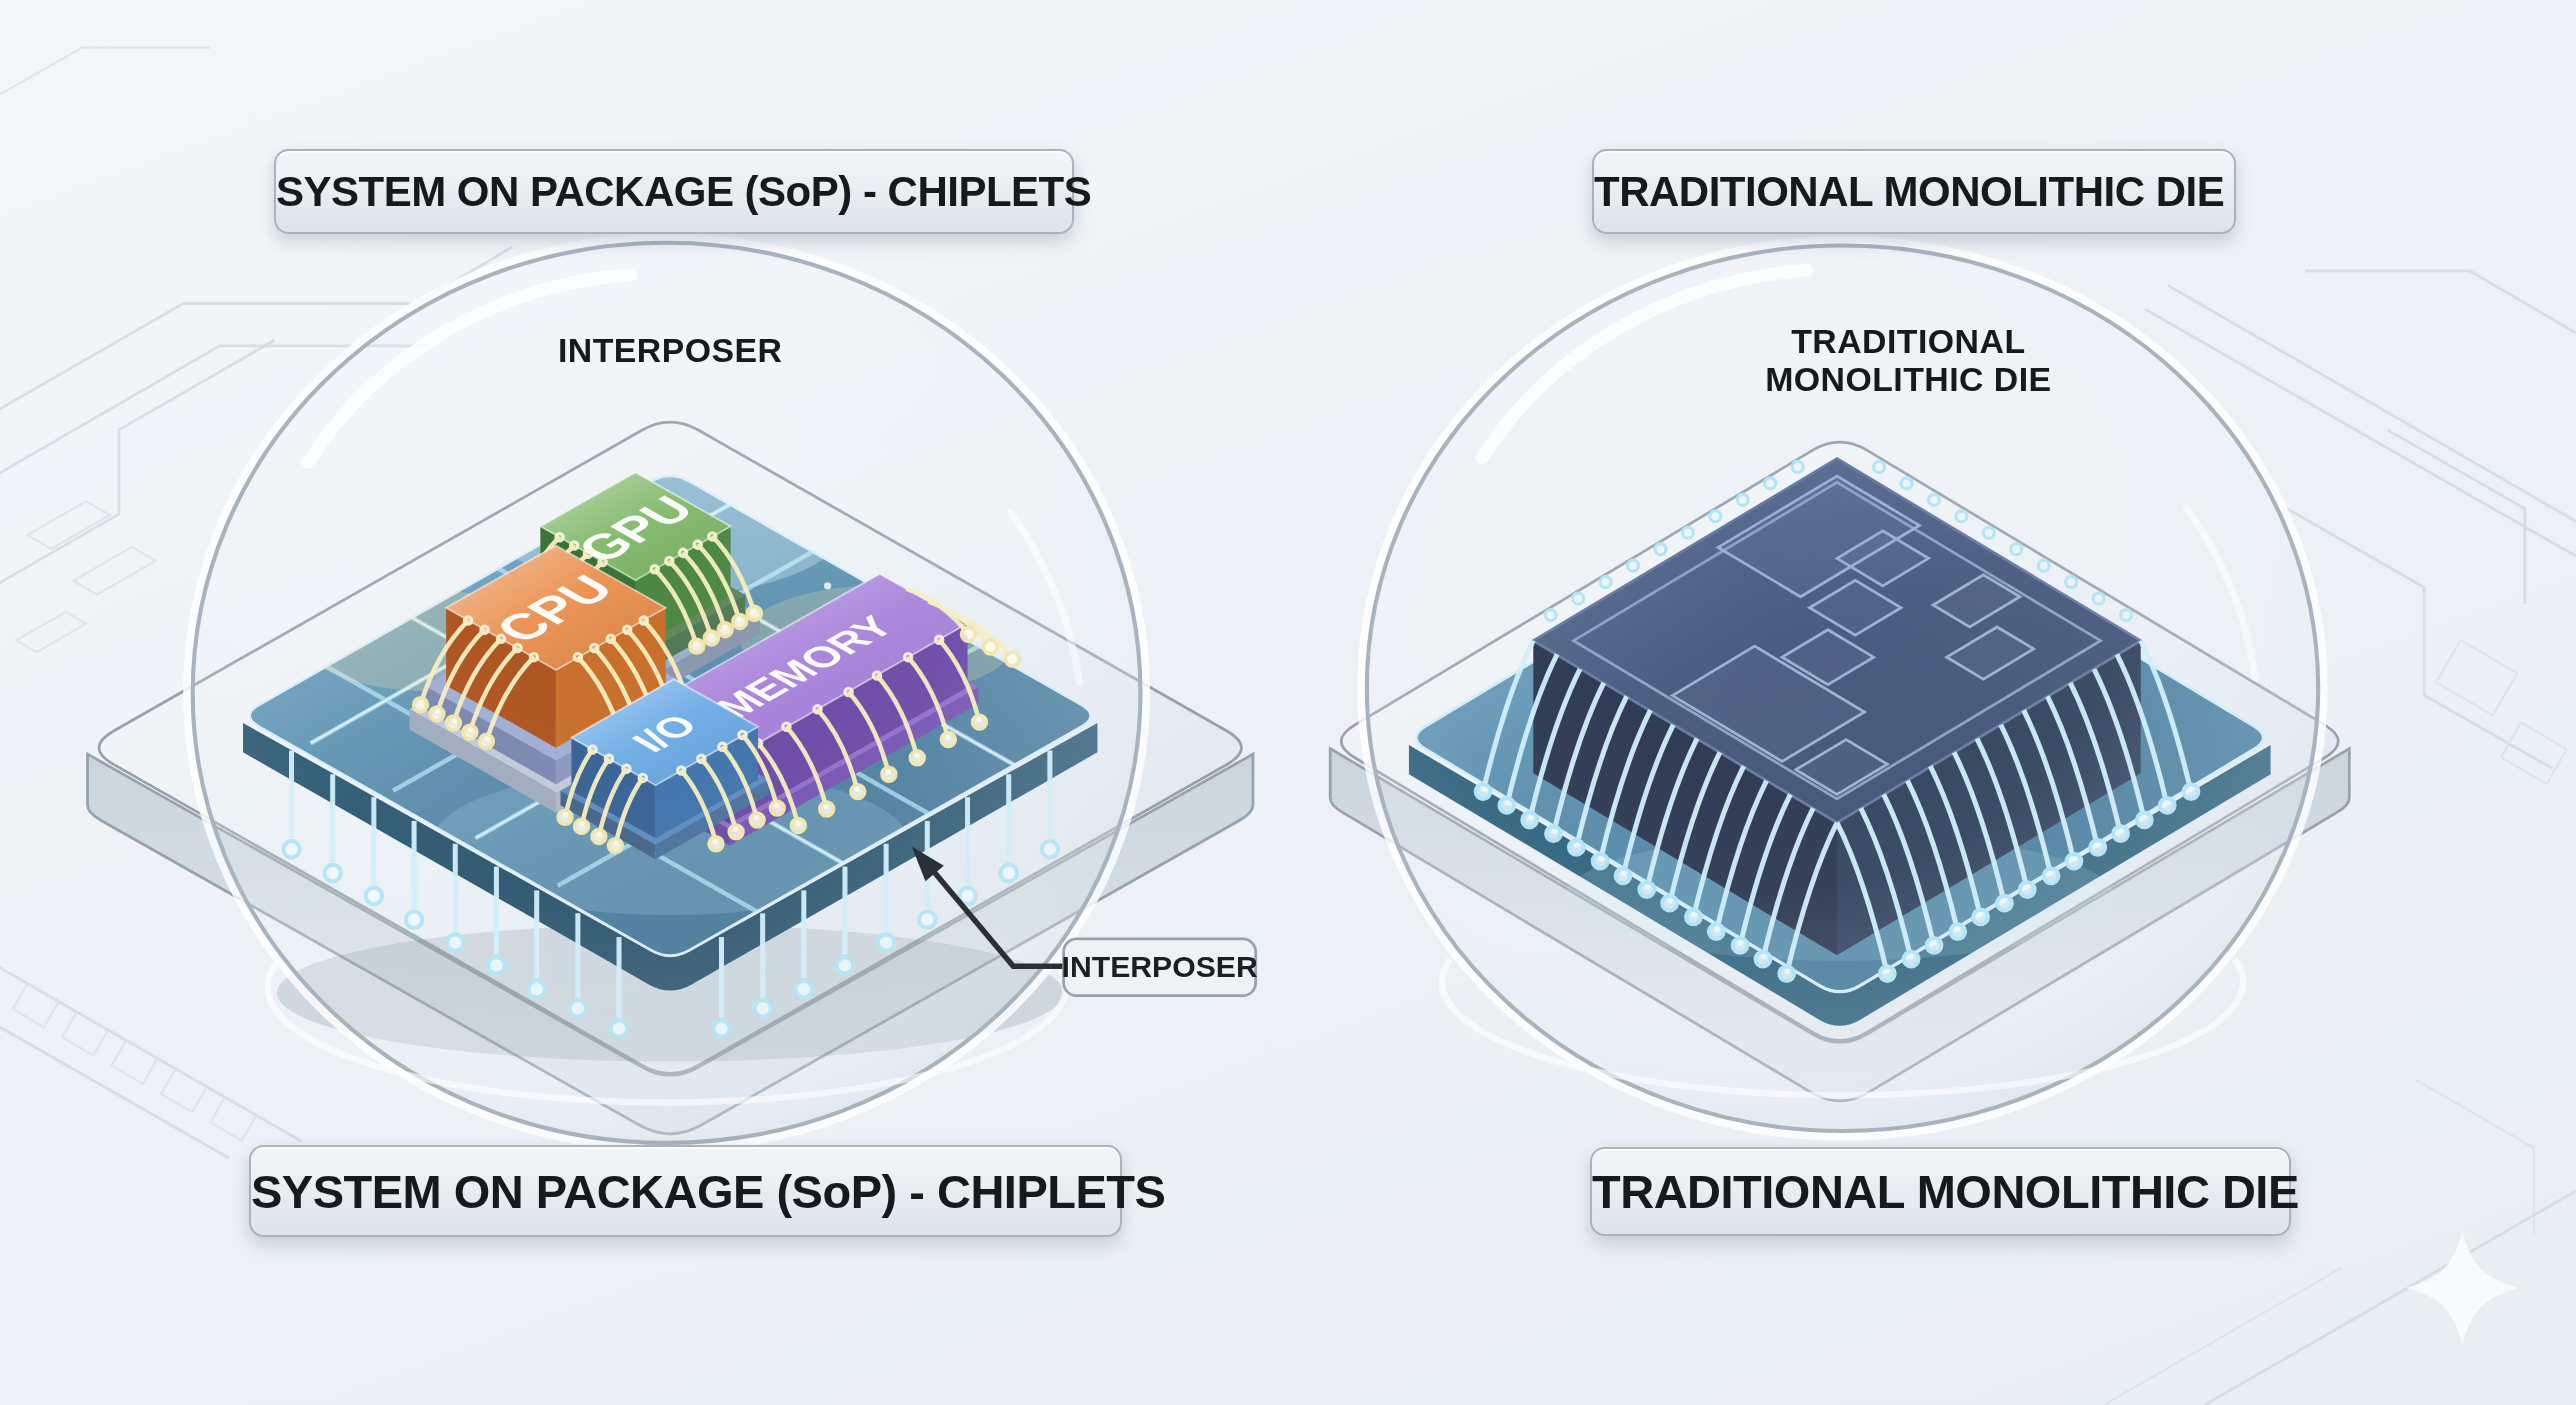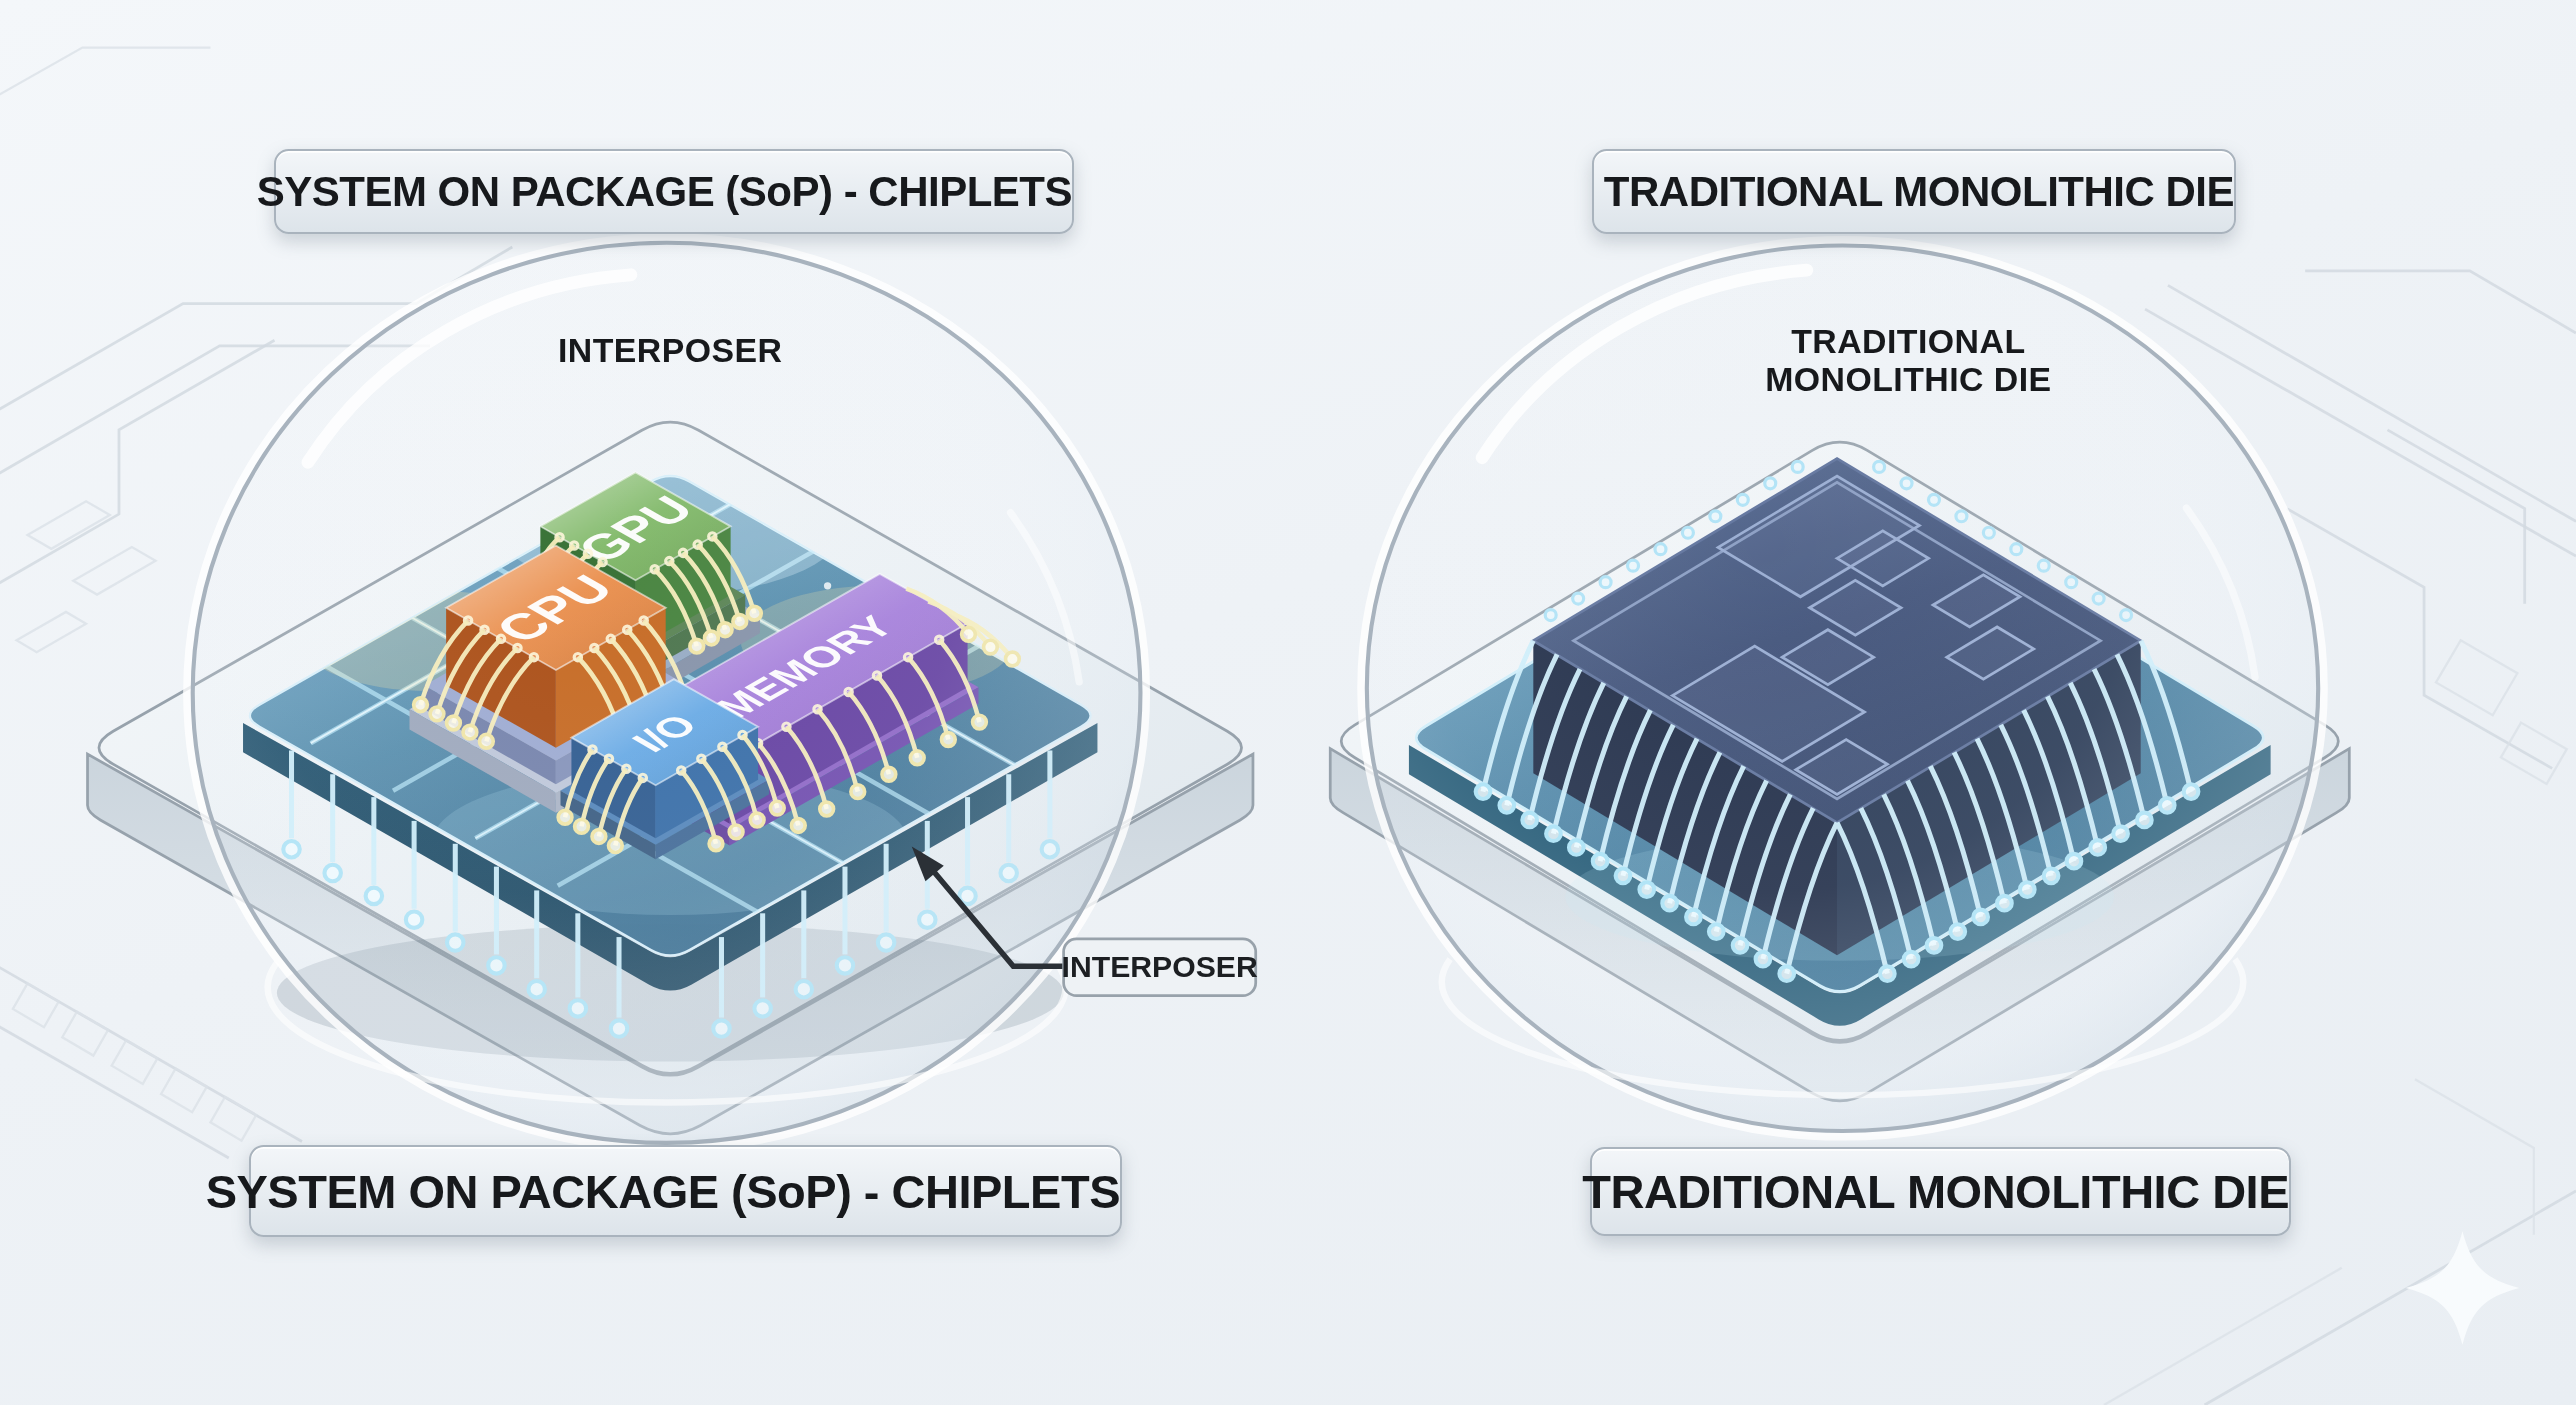--- a/index.html
+++ b/index.html
@@ -6,21 +6,21 @@
   body{
     width:2576px;height:1405px;position:relative;overflow:hidden;
     background:linear-gradient(160deg,#f4f7fa 0%,#eef2f6 45%,#e9eef3 100%);
     font-family:"Liberation Sans",sans-serif;color:#17191c;
   }
   svg{position:absolute;display:block;}
   #bg-traces{left:0;top:0;}
   #left-scene{left:18.3px;top:229px;}
   #right-scene{left:1290px;top:229px;}
   .label-box{
-    position:absolute;display:flex;align-items:center;justify-content:flex-end;
+    position:absolute;display:flex;align-items:center;justify-content:flex-start;
     background:linear-gradient(#f3f6f9,#dde4ea);
     border:2.7px solid #a9b3bd;border-radius:14.6px;
     box-shadow:0 7.3px 16.5px rgba(100,115,130,.28), inset 0 1.8px 0 rgba(255,255,255,.95);
     font-weight:bold;white-space:nowrap;
   }
   .title-font{font-size:42px;letter-spacing:-0.5px;}
   .caption-font{font-size:47px;letter-spacing:-0.5px;}
   #left-title{left:274px;top:149px;width:796px;height:81px;}
   #right-title{left:1592px;top:149px;width:640px;height:81px;}
   #left-caption{left:249px;top:1145px;width:869px;height:88px;}

